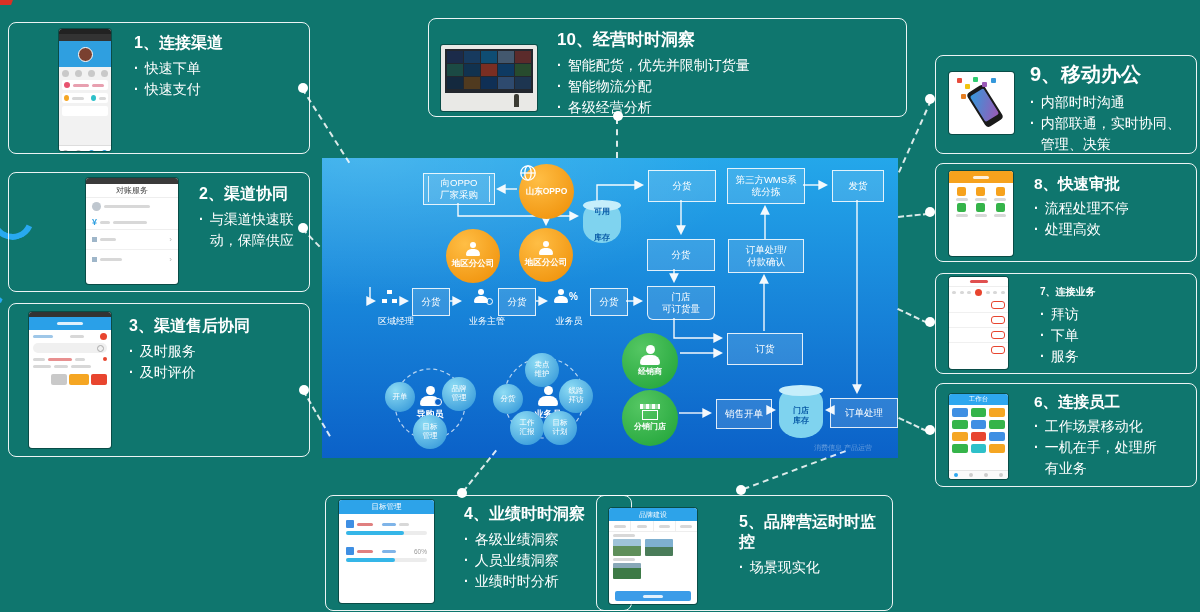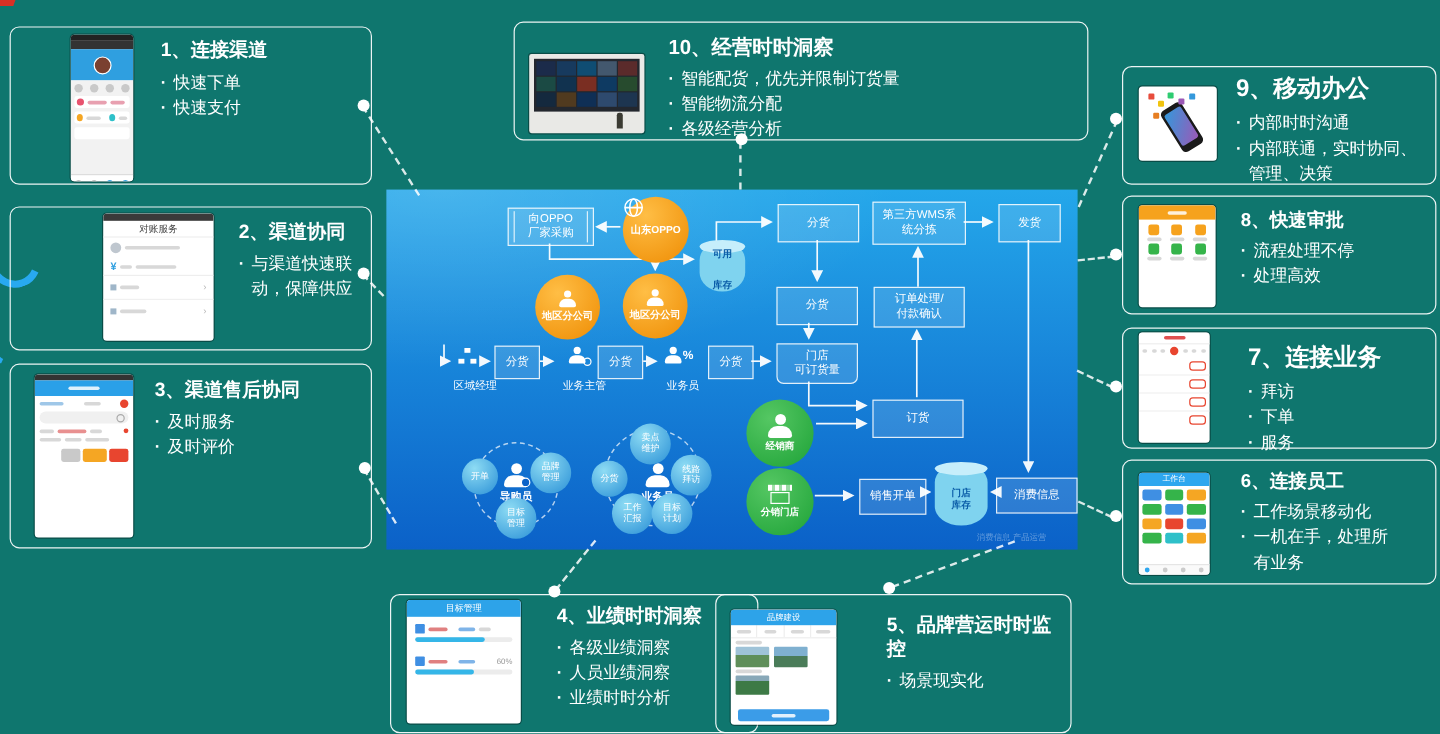--- a/index.html
+++ b/index.html
@@ -338,21 +338,21 @@
       <div class="rowf" style="padding:3px;justify-content:space-between;border-bottom:1px solid #f0f0f0;">
         <span><span class="tb" style="width:22px;margin-bottom:2px;"></span><span class="tb" style="width:17px;"></span></span>
         <span style="width:12px;height:6px;border:1px solid #e8452f;border-radius:3px;"></span>
       </div>
       <div class="rowf" style="padding:3px;justify-content:space-between;">
         <span><span class="tb" style="width:24px;margin-bottom:2px;"></span><span class="tb" style="width:12px;"></span></span>
         <span style="width:12px;height:6px;border:1px solid #e8452f;border-radius:3px;"></span>
       </div>
     </div>
     <div class="ct" style="left:104px;top:12px;width:140px;">
-      <h3 style="font-size:20px;">7、连接业务</h3>
+      <h3 style="font-size:10px;">7、连接业务</h3>
       <ul>
         <li>
             <span>拜访</span>
           </li>
         <li>
             <span>下单</span>
           </li>
         <li>
             <span>服务</span>
           </li>
@@ -595,21 +595,21 @@
       <span>分销门店</span>
     </div>
     <div class="nbox" style="left:394px;top:241px;width:54px;height:28px;">
         <span>销售开单</span>
       </div>
     <div class="cyl" style="left:457px;top:228px;width:44px;height:44px;padding-top:8px;">
       <span>门店</span>
       <span>库存</span>
     </div>
     <div class="nbox" style="left:508px;top:240px;width:66px;height:28px;">
-        <span>消费信息</span>
+        <span>订单处理</span>
       </div>
 
     <span class="pic pic-lg" style="position:absolute;left:98px;top:228px;"></span>
     <span style="position:absolute;left:112px;top:240px;width:6px;height:6px;background:#0b62c8;border:1px solid #fff;border-radius:50%;"></span>
     <div class="plabel" style="left:84px;top:250px;width:48px;font-weight:bold;">导购员</div>
     <div class="bubble" style="left:63px;top:224px;width:30px;height:30px;">
         <span>开单</span>
       </div>
     <div class="bubble" style="left:120px;top:219px;width:34px;height:34px;">
         <span>品牌管理</span>

